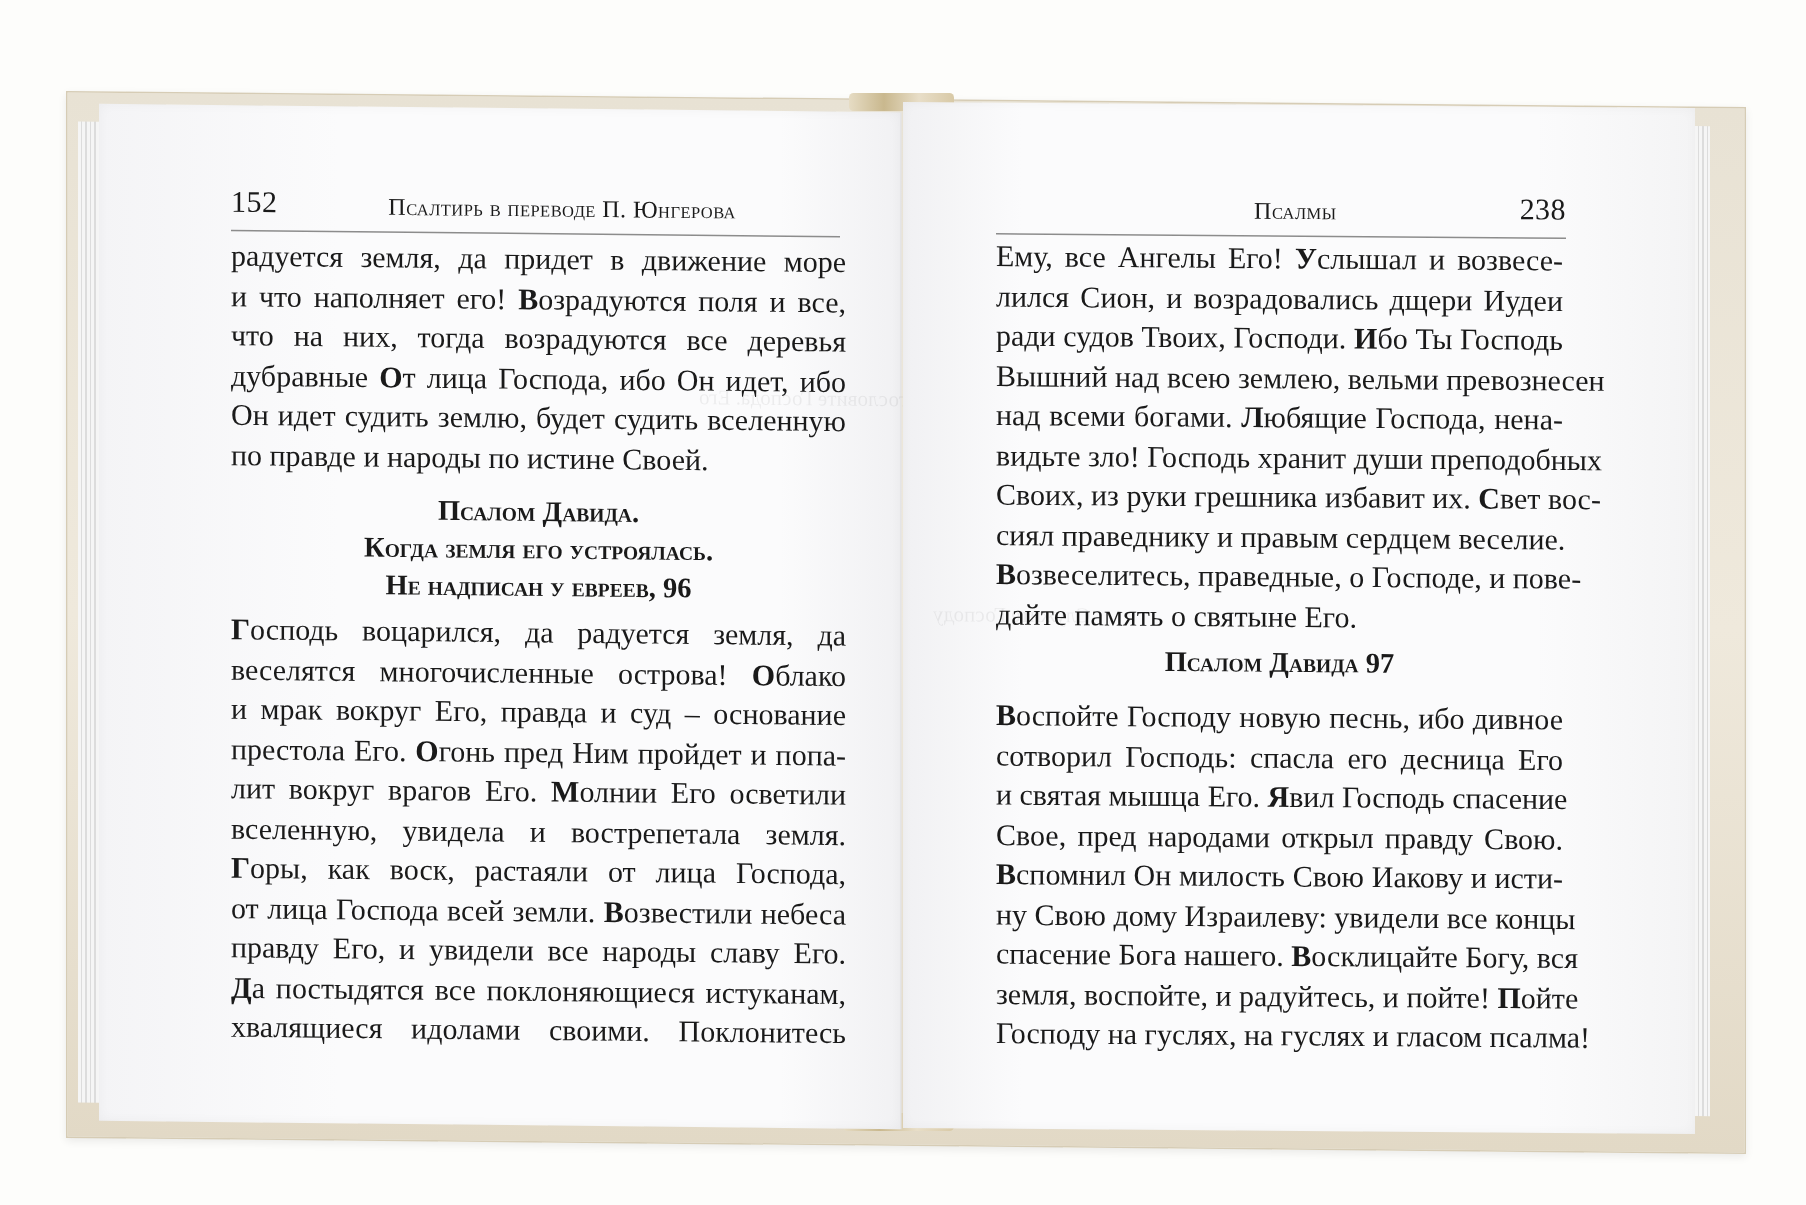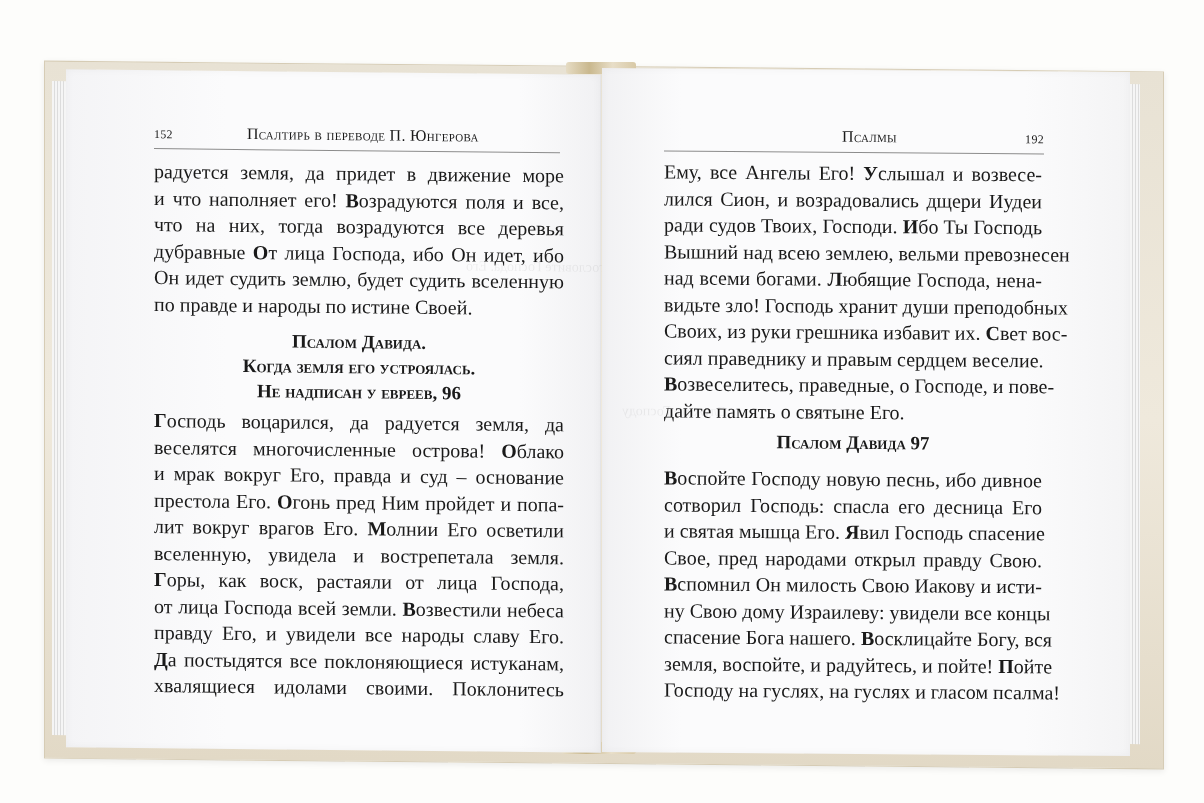--- a/index.html
+++ b/index.html
@@ -38,21 +38,21 @@
       background: repeating-linear-gradient(90deg, #f5f5f5 0 2px, #dcdcdc 2px 3px);
     }
     .page-stack.left-stack { left: -14px; right: auto; width: 14px; }
     .running-head {
       position: absolute; display: flex; align-items: flex-end;
       font-size: 16px; letter-spacing: 0.3px;
       border-bottom: 1.5px solid #8c8c8c; padding-bottom: 6px;
     }
     .left .running-head { left: 88px; top: 54px; width: 406px; }
     .right .running-head { left: 62px; top: 58px; width: 380px; }
-    .folio { font-size: 12px; }
+    .folio { font-size: 20px; }
     .sc { font-variant: small-caps; }
     .left .rh-title { margin-left: 74px; }
     .right .rh-title { flex: 1; text-align: center; padding-left: 50px; }
     .text {
       position: absolute; font-size: 20px; line-height: 26.5px;
       text-align: justify; text-align-last: auto;
     }
     .line { display: block; text-align: justify; text-align-last: justify; white-space: nowrap; }
     .line.last { text-align-last: left; }
     .left .block1 { left: 88px; top: 88px; width: 410px; }
@@ -118,21 +118,21 @@
     <span class="line"><b>Д</b>а постыдятся все поклоняющиеся истуканам,</span>
     <span class="line">хвалящиеся идолами своими. Поклонитесь</span>
   </div>
 </div>
 
 <div class="page right">
   <div class="page-stack"></div>
   <div class="ghost" style="left:20px;top:330px;">Служите Господу</div>
   <div class="running-head">
     <span class="rh-title sc">Псалмы</span>
-    <span class="folio">192</span>
+    <span class="folio">238</span>
   </div>
 
   <div class="text block1">
     <span class="line">Ему, все Ангелы Его! <b>У</b>слышал и возвесе-</span>
     <span class="line">лился Сион, и возрадовались дщери Иудеи</span>
     <span class="line">ради судов Твоих, Господи. <b>И</b>бо Ты Господь</span>
     <span class="line">Вышний над всею землею, вельми превознесен</span>
     <span class="line">над всеми богами. <b>Л</b>юбящие Господа, нена-</span>
     <span class="line">видьте зло! Господь хранит души преподобных</span>
     <span class="line">Своих, из руки грешника избавит их. <b>С</b>вет вос-</span>

